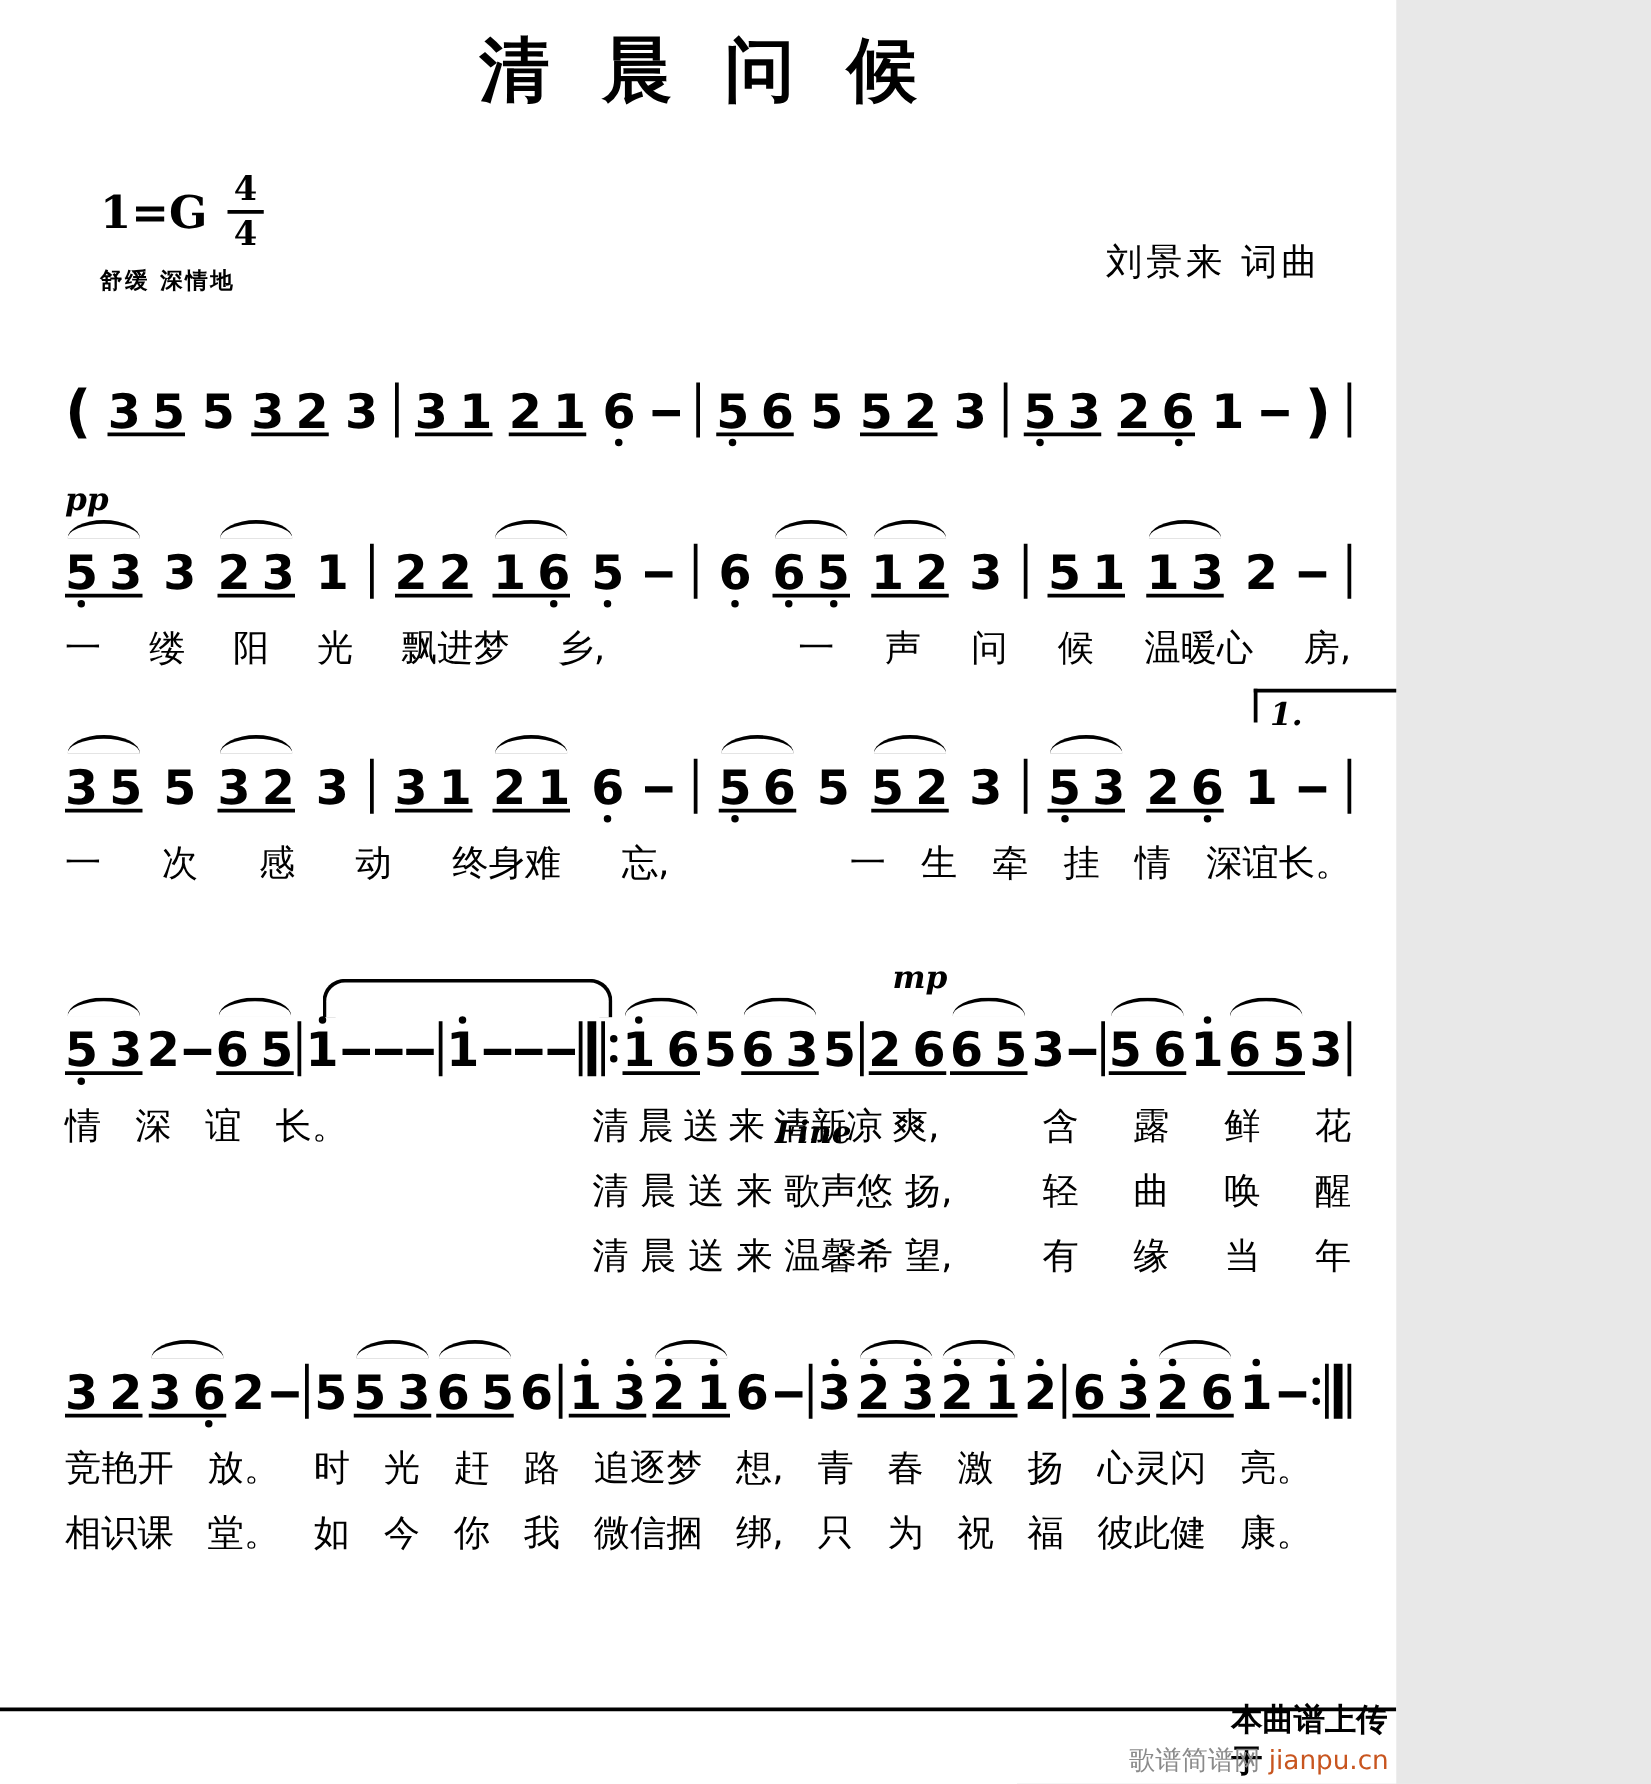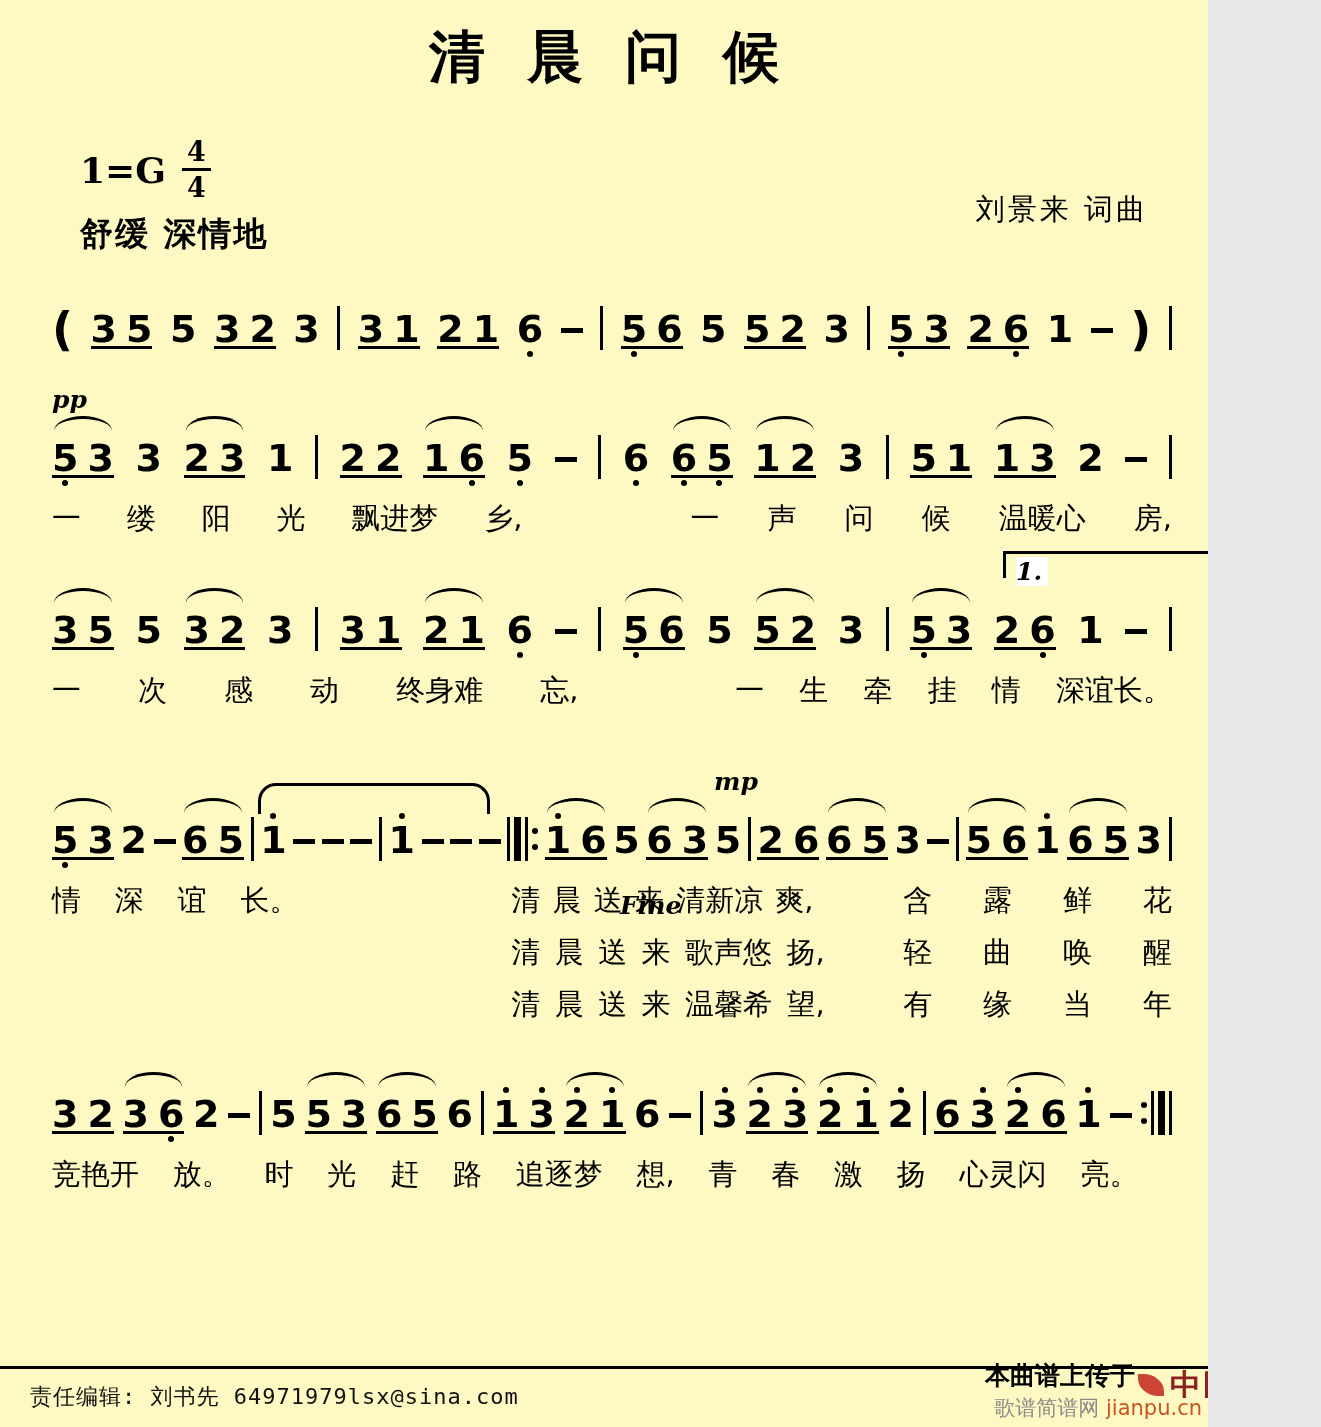--- a/index.html
+++ b/index.html
@@ -1,28 +1,28 @@
 <!DOCTYPE html>
 <html><head>
 <meta charset="utf-8">
 <style>
   html,body{margin:0;padding:0;background:#e8e8e8;}
-  .page{position:relative;width:1208px;height:1427px;background:#fef9c3;overflow:hidden;
+  .page{position:relative;width:1117px;height:1427px;background:#ffffff;overflow:hidden;
         font-family:"DejaVu Sans",sans-serif;color:#000;}
   
   .title{text-align:center;padding-top:26px;font-size:56px;font-weight:bold;
          letter-spacing:42px;padding-left:42px;line-height:62px;}
   .meta{position:relative;margin:50px 60px 0 80px;height:118px;}
   .keysig{display:flex;align-items:center;font-family:"DejaVu Serif",serif;
           font-weight:bold;font-size:36px;line-height:1;}
   .frac{display:inline-flex;flex-direction:column;align-items:center;margin-left:16px;
         font-size:27px;line-height:1;font-family:"DejaVu Serif",serif;font-weight:bold;}
   .frac .fnum{border-bottom:3px solid #000;padding:0 5px 3px;}
   .frac .fden{padding-top:3px;}
-  .tempo{position:absolute;left:0;top:74px;font-size:33px;font-weight:bold;letter-spacing:2px;}
+  .tempo{position:absolute;left:0;top:74px;font-size:18px;font-weight:bold;letter-spacing:2px;}
   .credit{position:absolute;right:0;top:52px;font-size:29px;letter-spacing:3px;}
   
   .score{margin:0;}
   .system{position:relative;display:flex;justify-content:space-between;align-items:flex-end;
           margin:0 36px 0 52px;padding-top:30px;}
   .sysblock-1{margin-top:14px;}
   .sysblock-2{margin-top:41px;}
   .sysblock-3{margin-top:32px;}
   .sysblock-4{margin-top:70px;}
   .sysblock-5{margin-top:30px;}
@@ -1488,25 +1488,43 @@
             <span class="lyr">想,</span>
             <span class="lyr">青</span>
             <span class="lyr">春</span>
             <span class="lyr">激</span>
             <span class="lyr">扬</span>
             <span class="lyr">心灵闪</span>
             <span class="lyr">亮。</span>
           </div>
           <div class="lyr-seg sp" style="flex: 0 0 3%;"></div>
         </div>
+        <div class="lyr-row">
+          <div class="lyr-seg" style="flex: 0 0 97%;">
+            <span class="lyr">相识课</span>
+            <span class="lyr">堂。</span>
+            <span class="lyr">如</span>
+            <span class="lyr">今</span>
+            <span class="lyr">你</span>
+            <span class="lyr">我</span>
+            <span class="lyr">微信捆</span>
+            <span class="lyr">绑,</span>
+            <span class="lyr">只</span>
+            <span class="lyr">为</span>
+            <span class="lyr">祝</span>
+            <span class="lyr">福</span>
+            <span class="lyr">彼此健</span>
+            <span class="lyr">康。</span>
+          </div>
+          <div class="lyr-seg sp" style="flex: 0 0 3%;"></div>
+        </div>
       </div>
     </div>
 
   <div class="footer-rule"></div>
-  <div class="footer-editor">责任编辑: 刘书先  64971979lsx@sina.com</div>
   <div class="upload-note">本曲谱上传于</div>
   <div class="site-logo">
     <span class="leaf" id="leaf" style="background: rgb(204, 68, 51);"></span>
     <span class="logo-text" id="logo-text" style="color: rgb(139, 32, 32);">中国曲谱网</span>
   </div>
   <div class="watermark">
     <span id="wm-site" style="color: rgb(138, 138, 138);">歌谱简谱网 </span><span id="wm-domain" style="color: rgb(200, 85, 31);">jianpu.cn</span>
   </div>
 </div>
 

